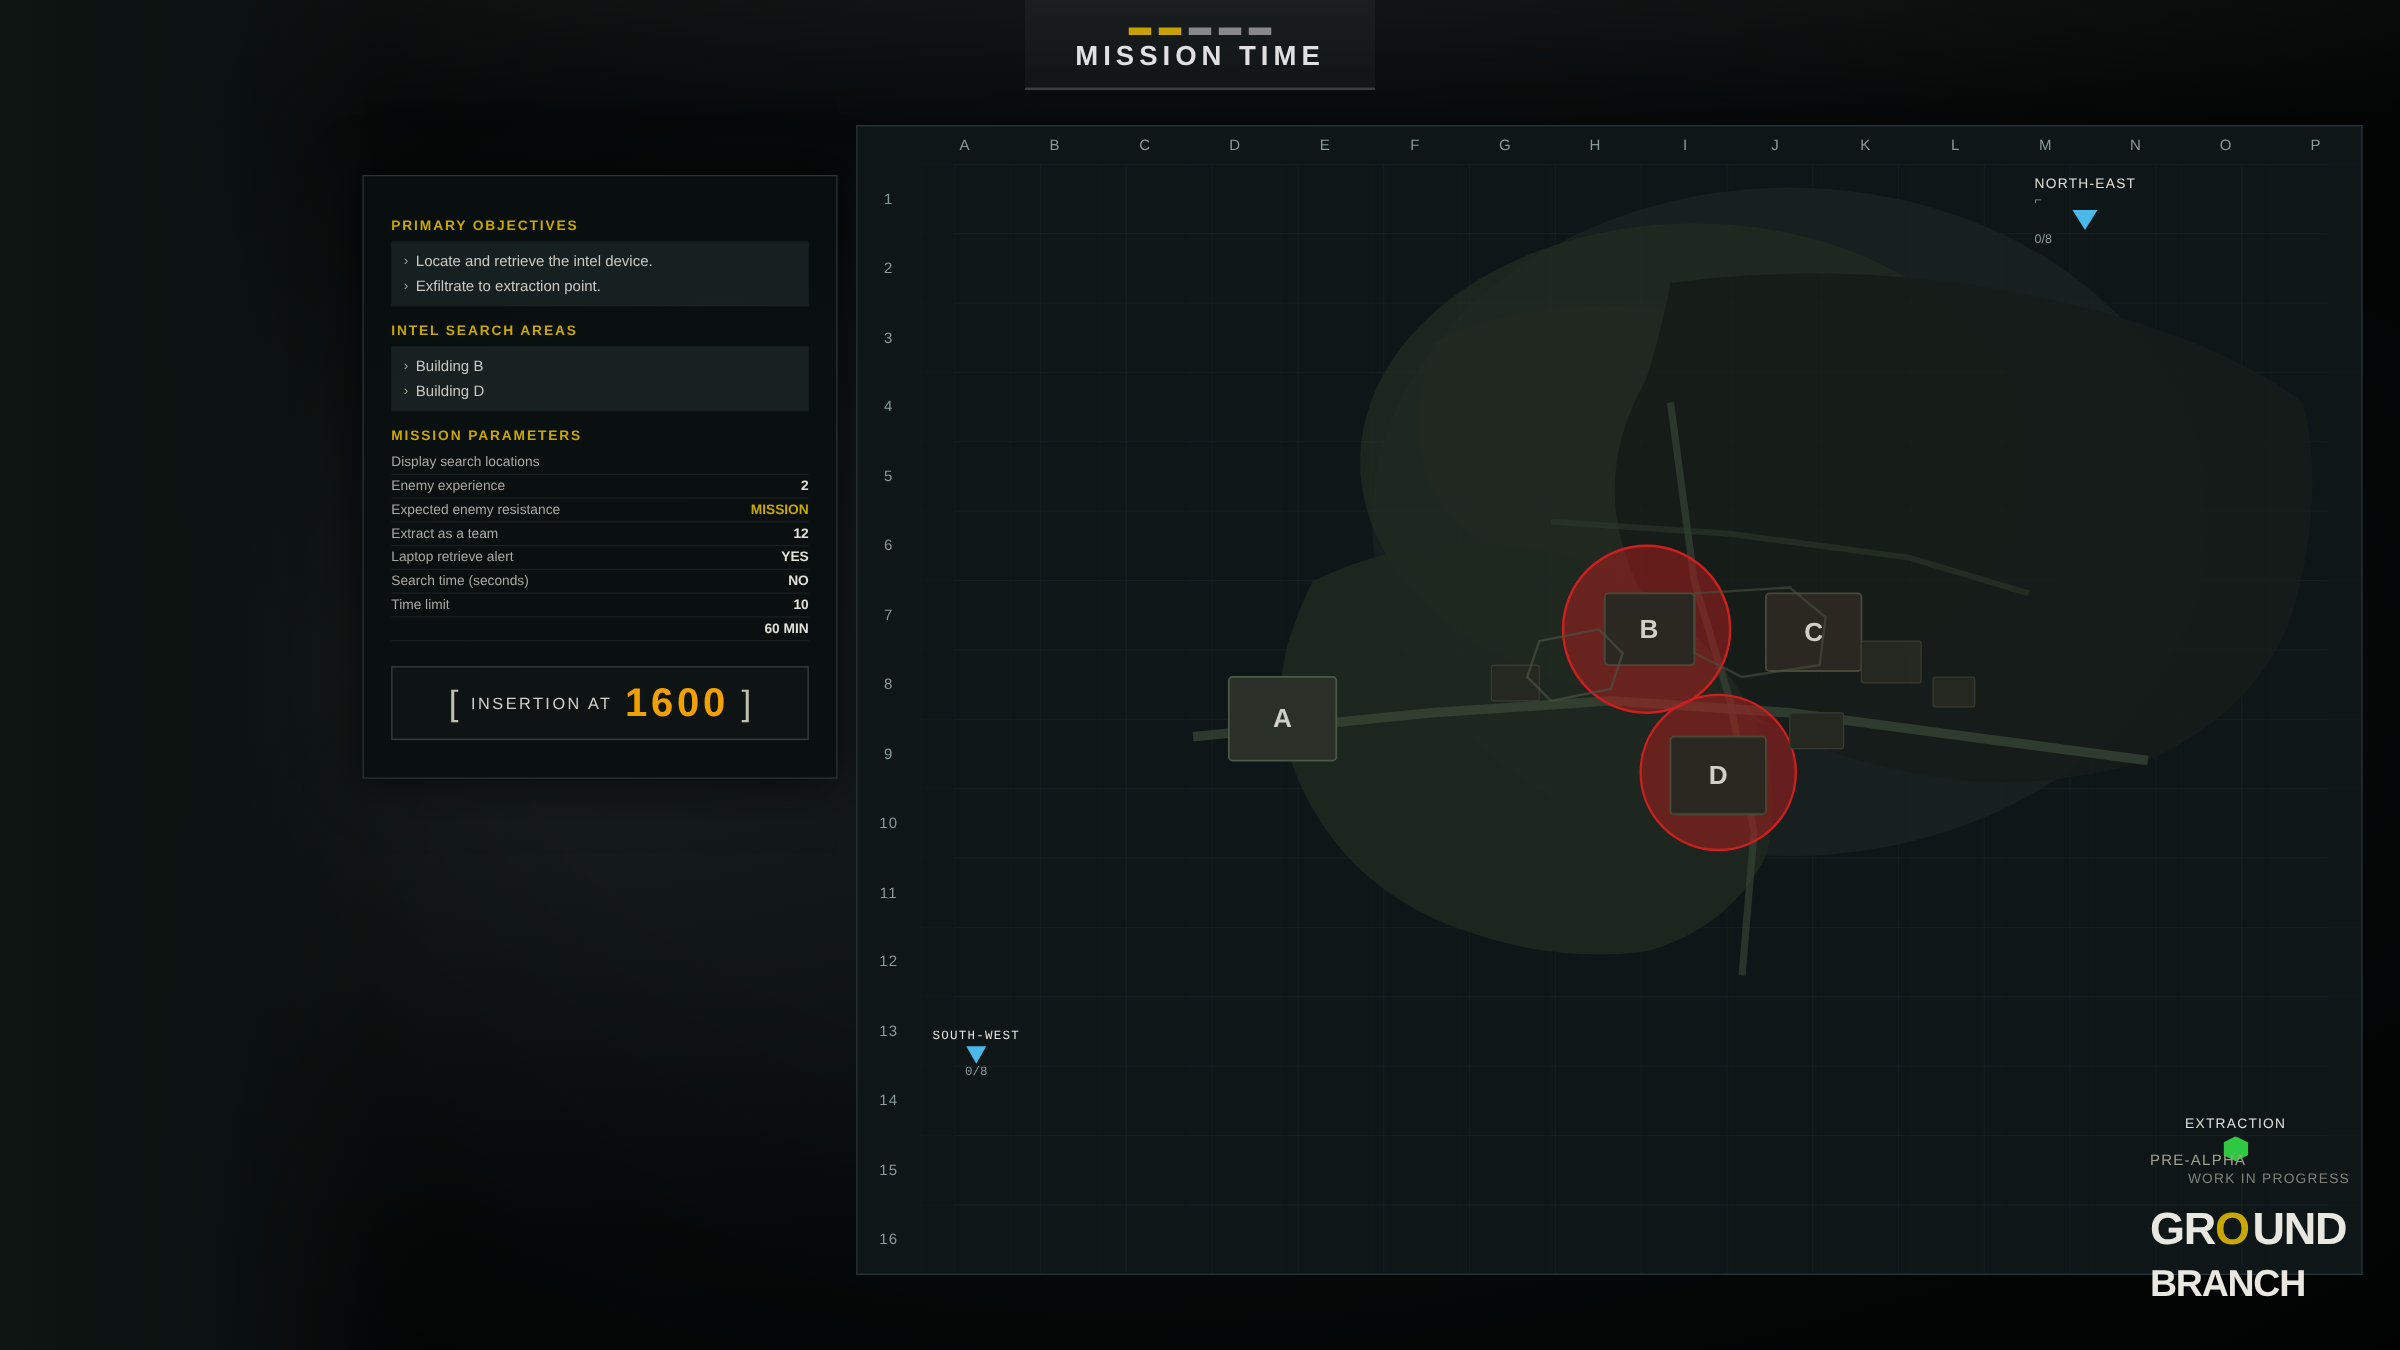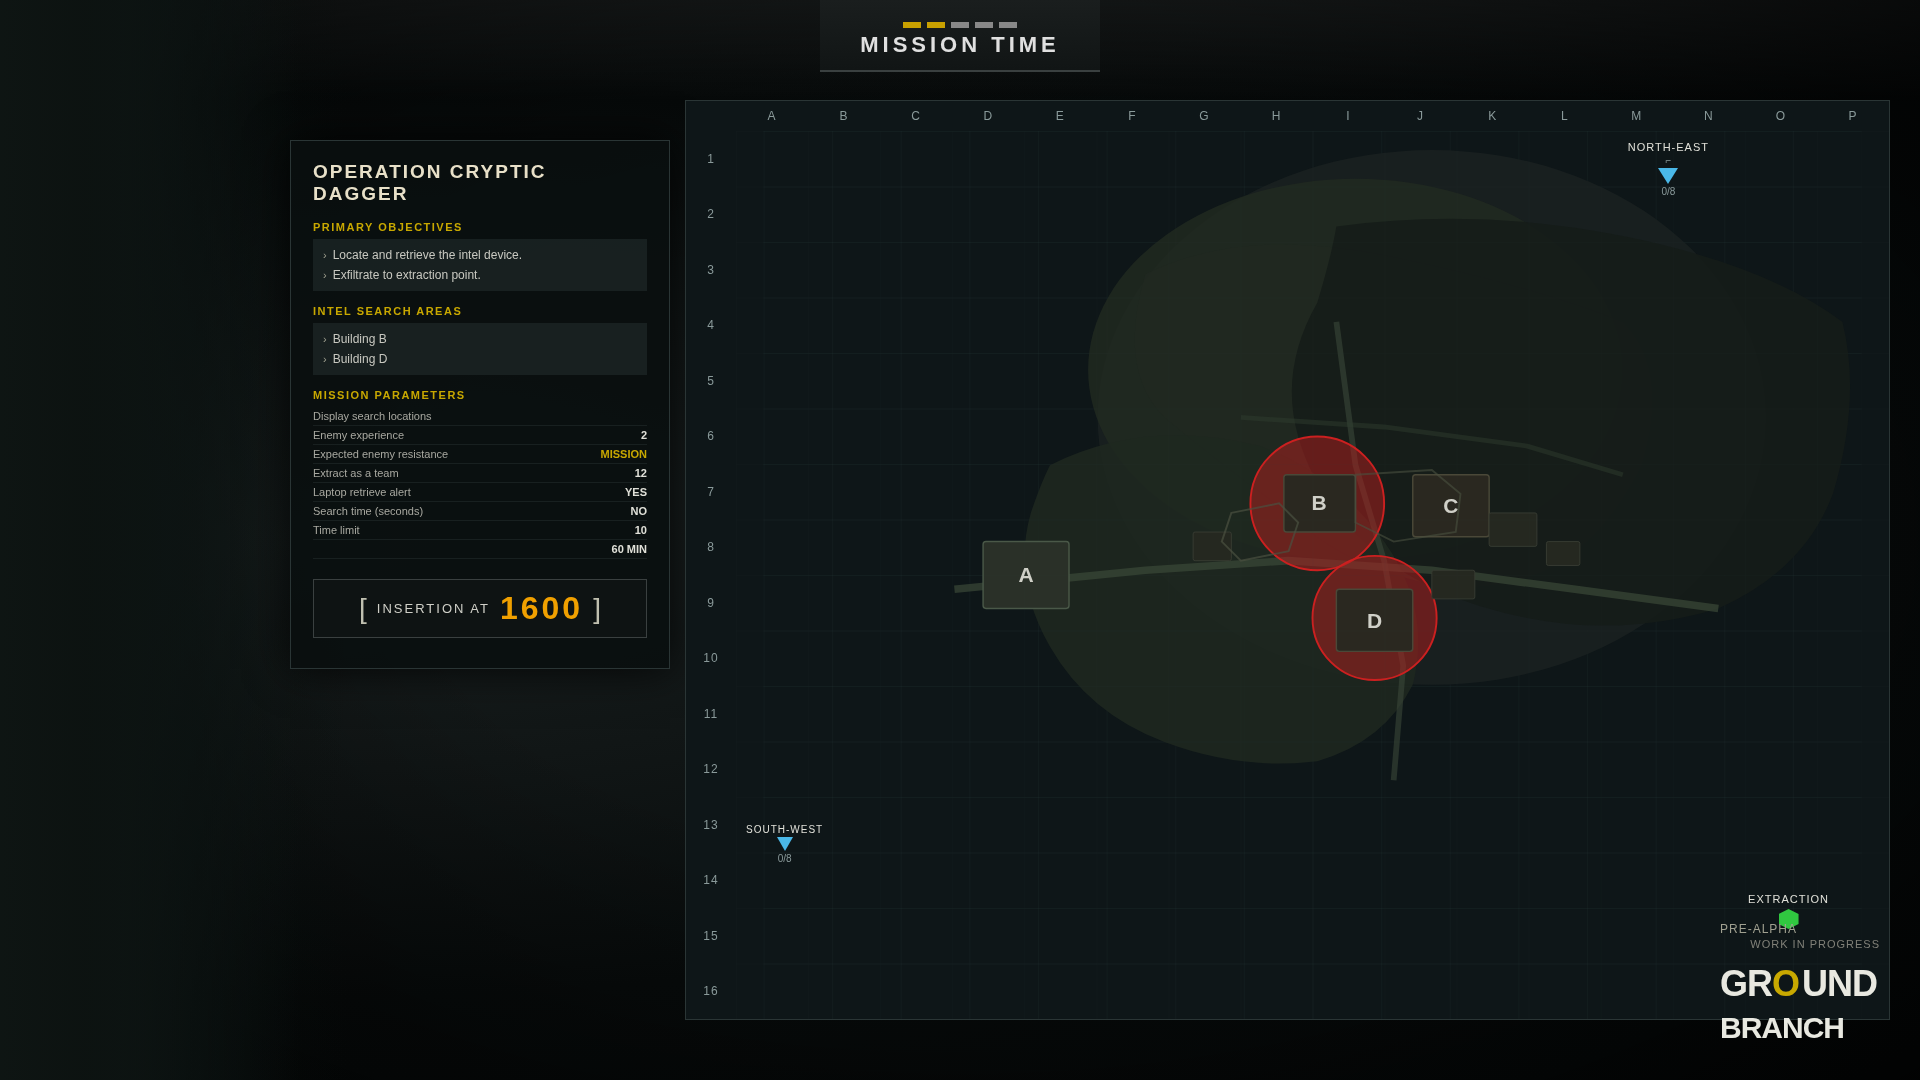--- a/index.html
+++ b/index.html
@@ -275,21 +275,21 @@
       width: 100%;
       height: 100%;
     }
 
     
     .ne-marker {
       position: absolute;
       top: 40px;
       right: 180px;
       z-index: 20;
-      text-align: center;
+      text-align: left;
     }
 
     .ne-label {
       font-size: 11px;
       color: #e0e0d8;
       letter-spacing: 1px;
       margin-bottom: 2px;
     }
 
     .ne-triangle {
@@ -306,20 +306,21 @@
       color: #8a9a9a;
     }
 
     
     .sw-marker {
       position: absolute;
       bottom: 155px;
       left: 60px;
       z-index: 20;
       text-align: center;
+      font-family: Liberation Mono, monospace;
     }
 
     .sw-label {
       font-size: 10px;
       color: #e0e0d8;
       letter-spacing: 1px;
     }
 
     .sw-triangle {
       width: 0;
@@ -453,21 +454,20 @@
     <span class="time-segment"></span>
     <span class="time-segment"></span>
     <span class="time-segment" style="background:#888;"></span>
     <span class="time-segment" style="background:#888;"></span>
     <span class="time-segment" style="background:#888;"></span>
   </div>
   <div class="mission-time-label">MISSION TIME</div>
 </div>
 
 <div class="briefing-panel">
-  <div class="op-title">OPERATION CRYPTIC DAGGER</div>
 
   <div class="section-header">PRIMARY OBJECTIVES</div>
   <div class="objective-list">
     <div class="objective-item">
       <span class="arrow">›</span>
       <span>Locate and retrieve the intel device.</span>
     </div>
     <div class="objective-item">
       <span class="arrow">›</span>
       <span>Exfiltrate to extraction point.</span>

